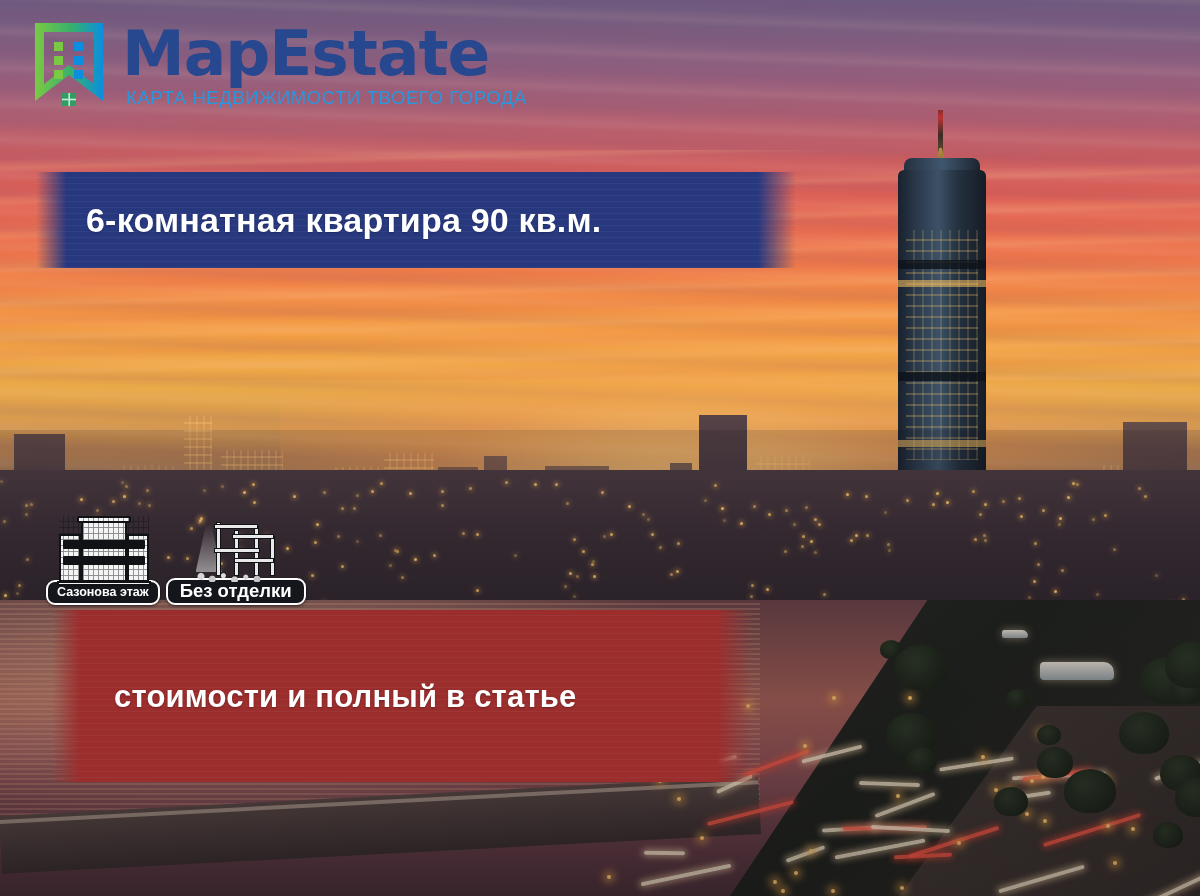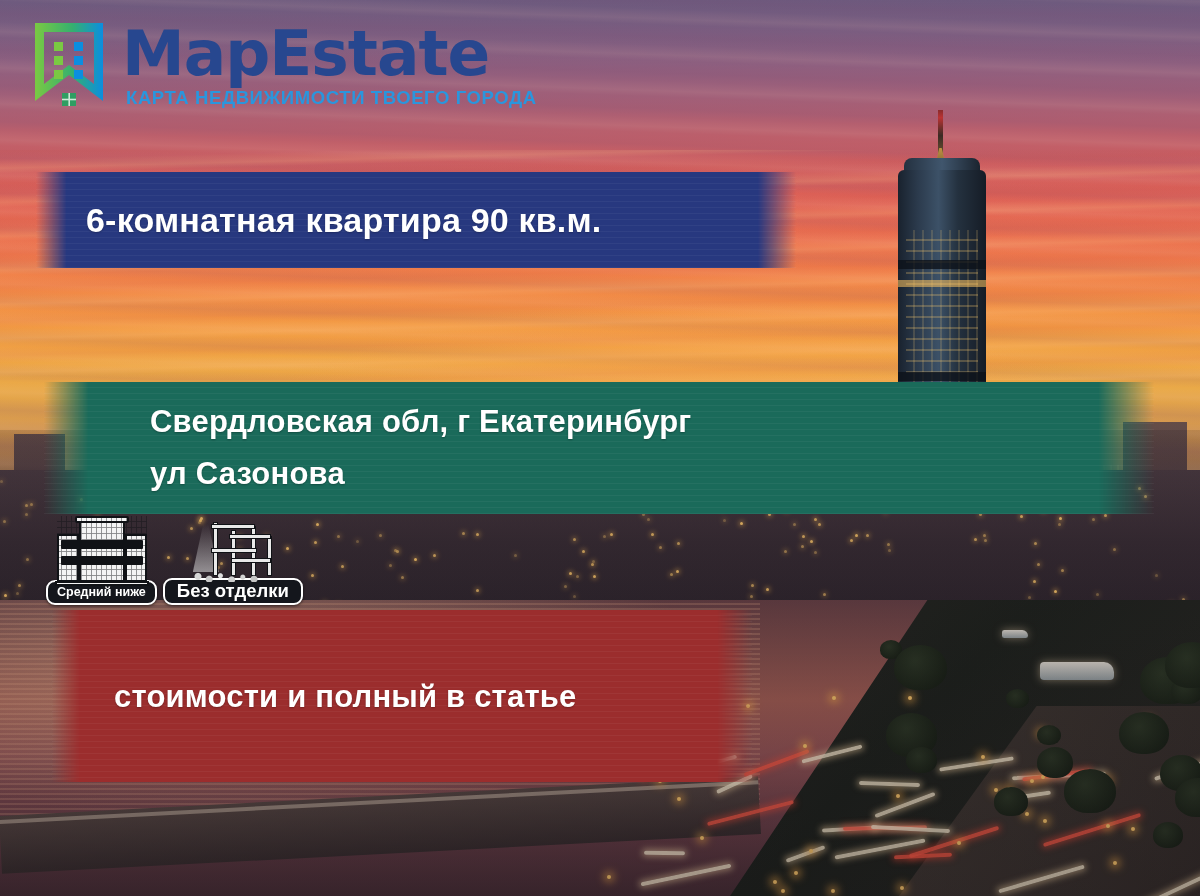--- a/index.html
+++ b/index.html
@@ -174,21 +174,21 @@
   .logo-wrap { position:absolute; left:30px; top:20px; display:flex; align-items:flex-start; }
   .logo-mark { width:78px; height:88px; flex:0 0 auto; }
   .logo-text { margin-left:14px; margin-top:2px; }
   .logo-title {
     font-size:63px; line-height:64px; font-weight:bold; letter-spacing:-1px;
     color:#27478f;
     font-family:"DejaVu Sans","Liberation Sans",sans-serif;
   }
   .logo-tag {
     margin-top:1px; margin-left:4px;
-    font-size:18.5px; letter-spacing:.6px; font-weight:bold;
+    font-size:18.5px; letter-spacing:.6px; font-weight:normal;
     color:#2a96dd;
     font-family:"Liberation Sans", sans-serif;
   }
 
   
   .banner {
     position:absolute;
     display:flex; flex-direction:column; justify-content:center;
   }
   .banner .paint {
@@ -754,45 +754,37 @@
     </div>
   </div>
 
   <div class="banner brushmask" id="b-title">
     <div class="paint" style="--c:#27387f"></div>
     <div class="streaks"></div>
     <div class="txt">6-комнатная квартира 90 кв.м.</div>
   </div>
 
 
-  <div class="banner brushmask" id="b-addr">
-    <div class="paint" style="--c:#1a6a5a"></div>
-    <div class="streaks"></div>
-    <div class="txt">
-      <div>Свердловская обл, г Екатеринбург</div>
-      <div>ул Сазонова</div>
-    </div>
-  </div>
 
   <div class="badges">
 
     <div class="badge f1">
       <div class="pic">
         <div class="ic-mid">
           <div class="w-left"></div>
           <div class="w-right"></div>
           <div class="center"></div>
           <div class="roof"></div>
           <div class="grid"></div>
           <div class="hl a"></div>
           <div class="hl b"></div>
           <div class="base"></div>
         </div>
       </div>
-      <div class="cap">Средний ниже</div>
+      <div class="cap">Сазонова этаж</div>
     </div>
 
     <div class="badge f2">
       <div class="pic">
         <div class="ic-raw">
           <div class="dust"></div>
           <div class="col" style="left:22px; height:54px;"></div>
           <div class="col" style="left:40px; height:46px;"></div>
           <div class="col" style="left:60px; height:50px;"></div>
           <div class="col" style="left:76px; height:40px;"></div>

